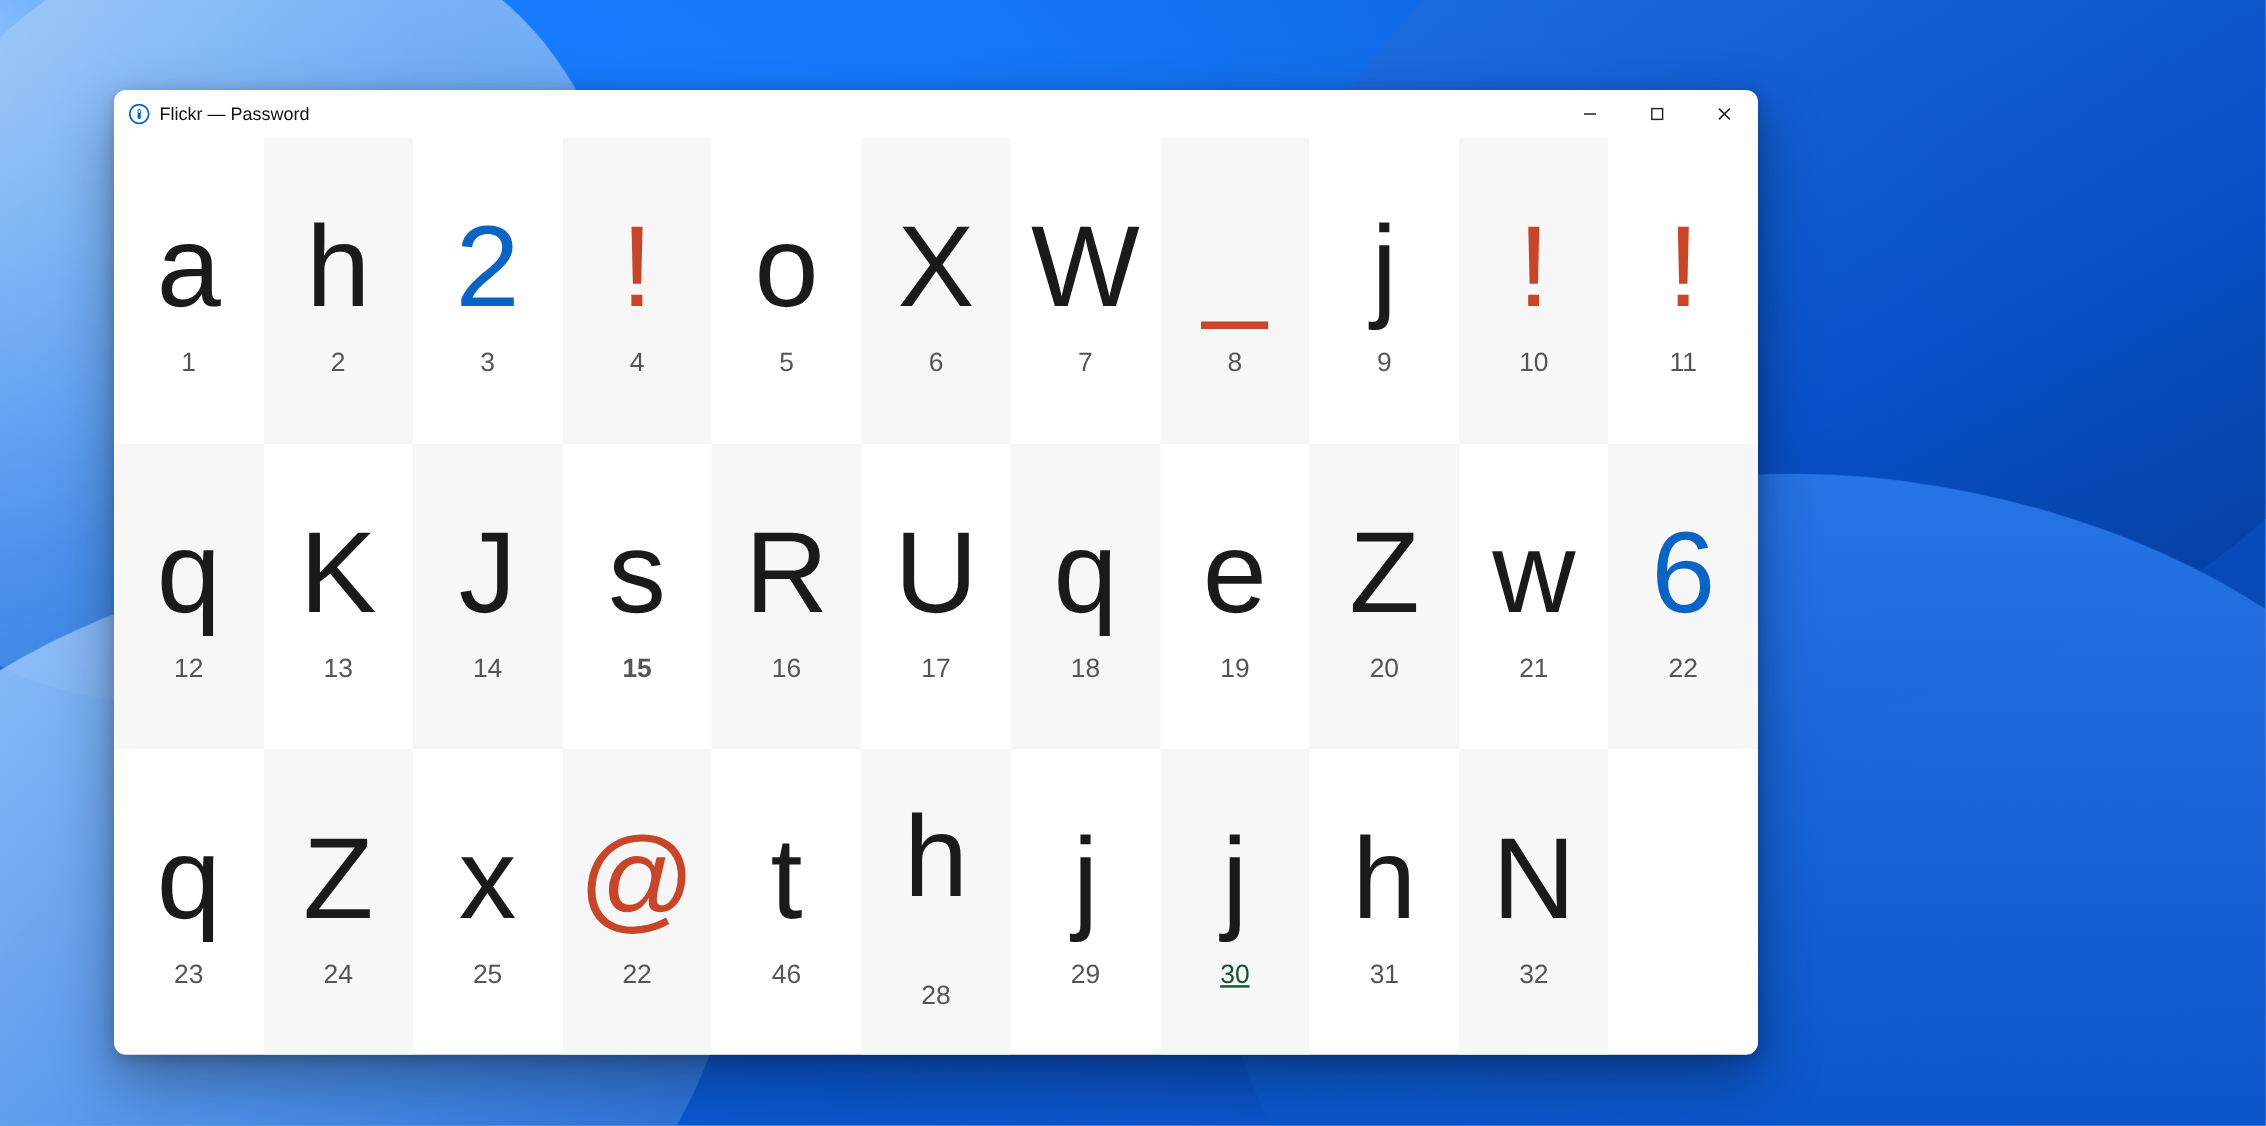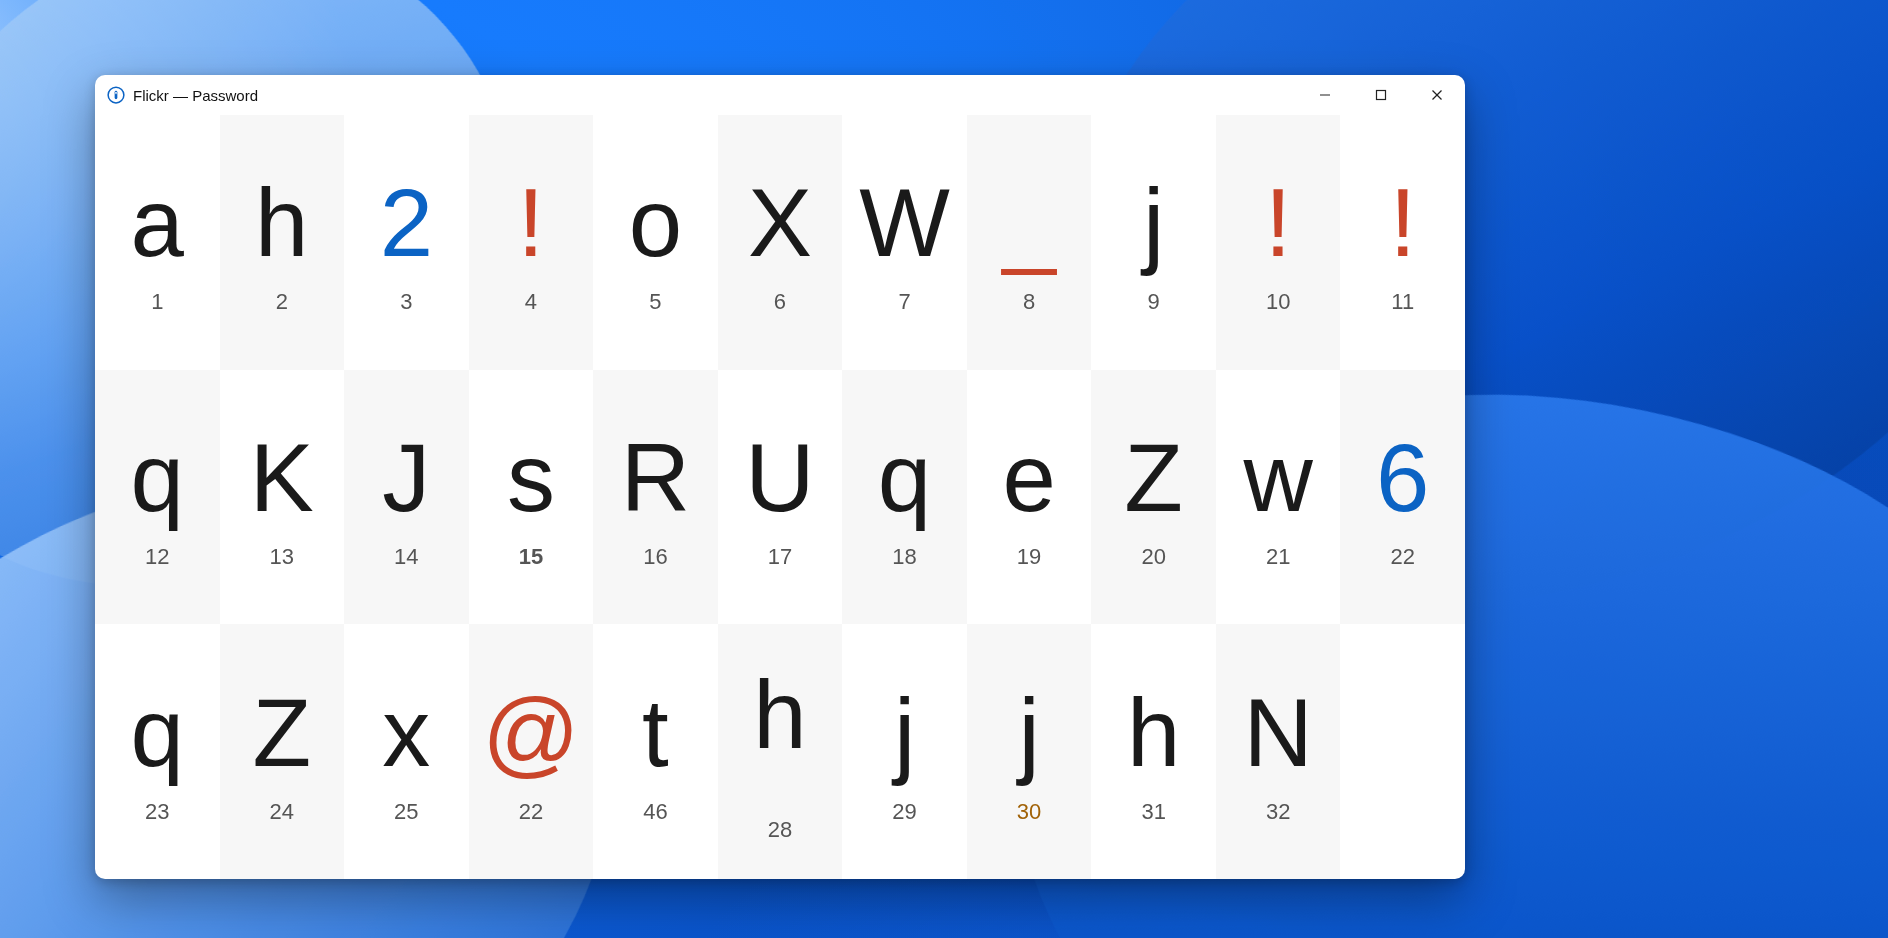--- a/index.html
+++ b/index.html
@@ -237,21 +237,21 @@
       <div class="cell alt">
         <div class="glyph kind-letter" style="color: rgb(26, 26, 26);">h</div>
         <div class="pos" style="color: rgb(85, 85, 85); margin-top: 36px;">28</div>
       </div>
       <div class="cell">
         <div class="glyph kind-letter" style="color: rgb(26, 26, 26);">j</div>
         <div class="pos" style="color: rgb(85, 85, 85);">29</div>
       </div>
       <div class="cell alt">
         <div class="glyph kind-letter" style="color: rgb(26, 26, 26);">j</div>
-        <div class="pos" style="color: #a16207;">30</div>
+        <div class="pos" style="color: #14532d; text-decoration: underline;">30</div>
       </div>
       <div class="cell">
         <div class="glyph kind-letter" style="color: rgb(26, 26, 26);">h</div>
         <div class="pos" style="color: rgb(85, 85, 85);">31</div>
       </div>
       <div class="cell alt">
         <div class="glyph kind-letter" style="color: rgb(26, 26, 26);">N</div>
         <div class="pos" style="color: rgb(85, 85, 85);">32</div>
       </div>
       <div class="cell">

